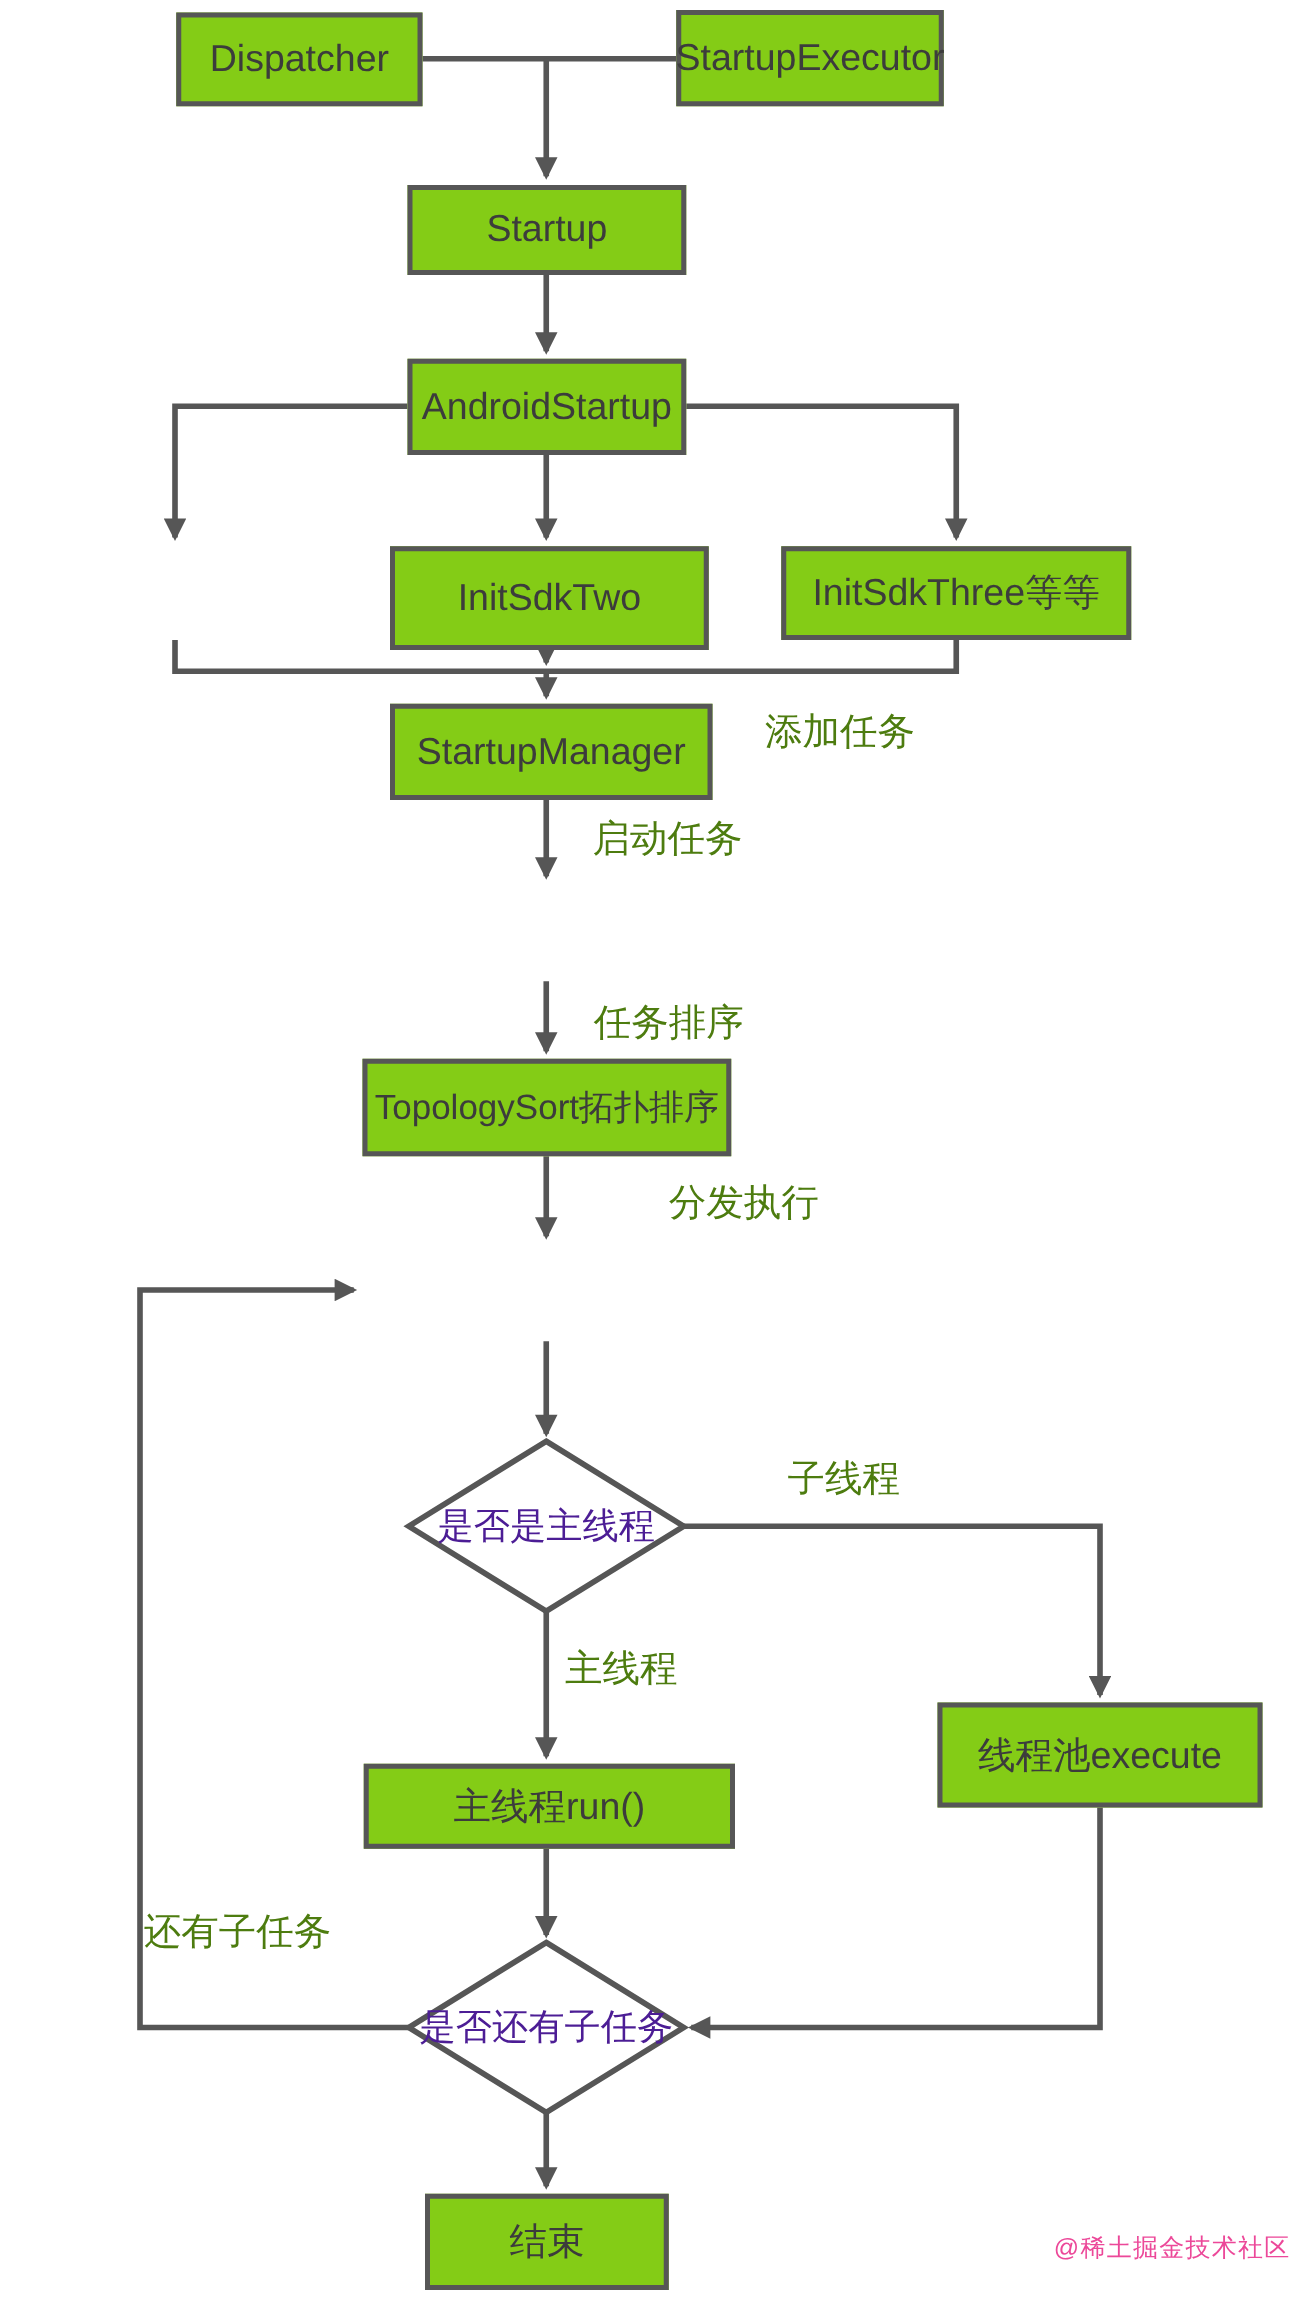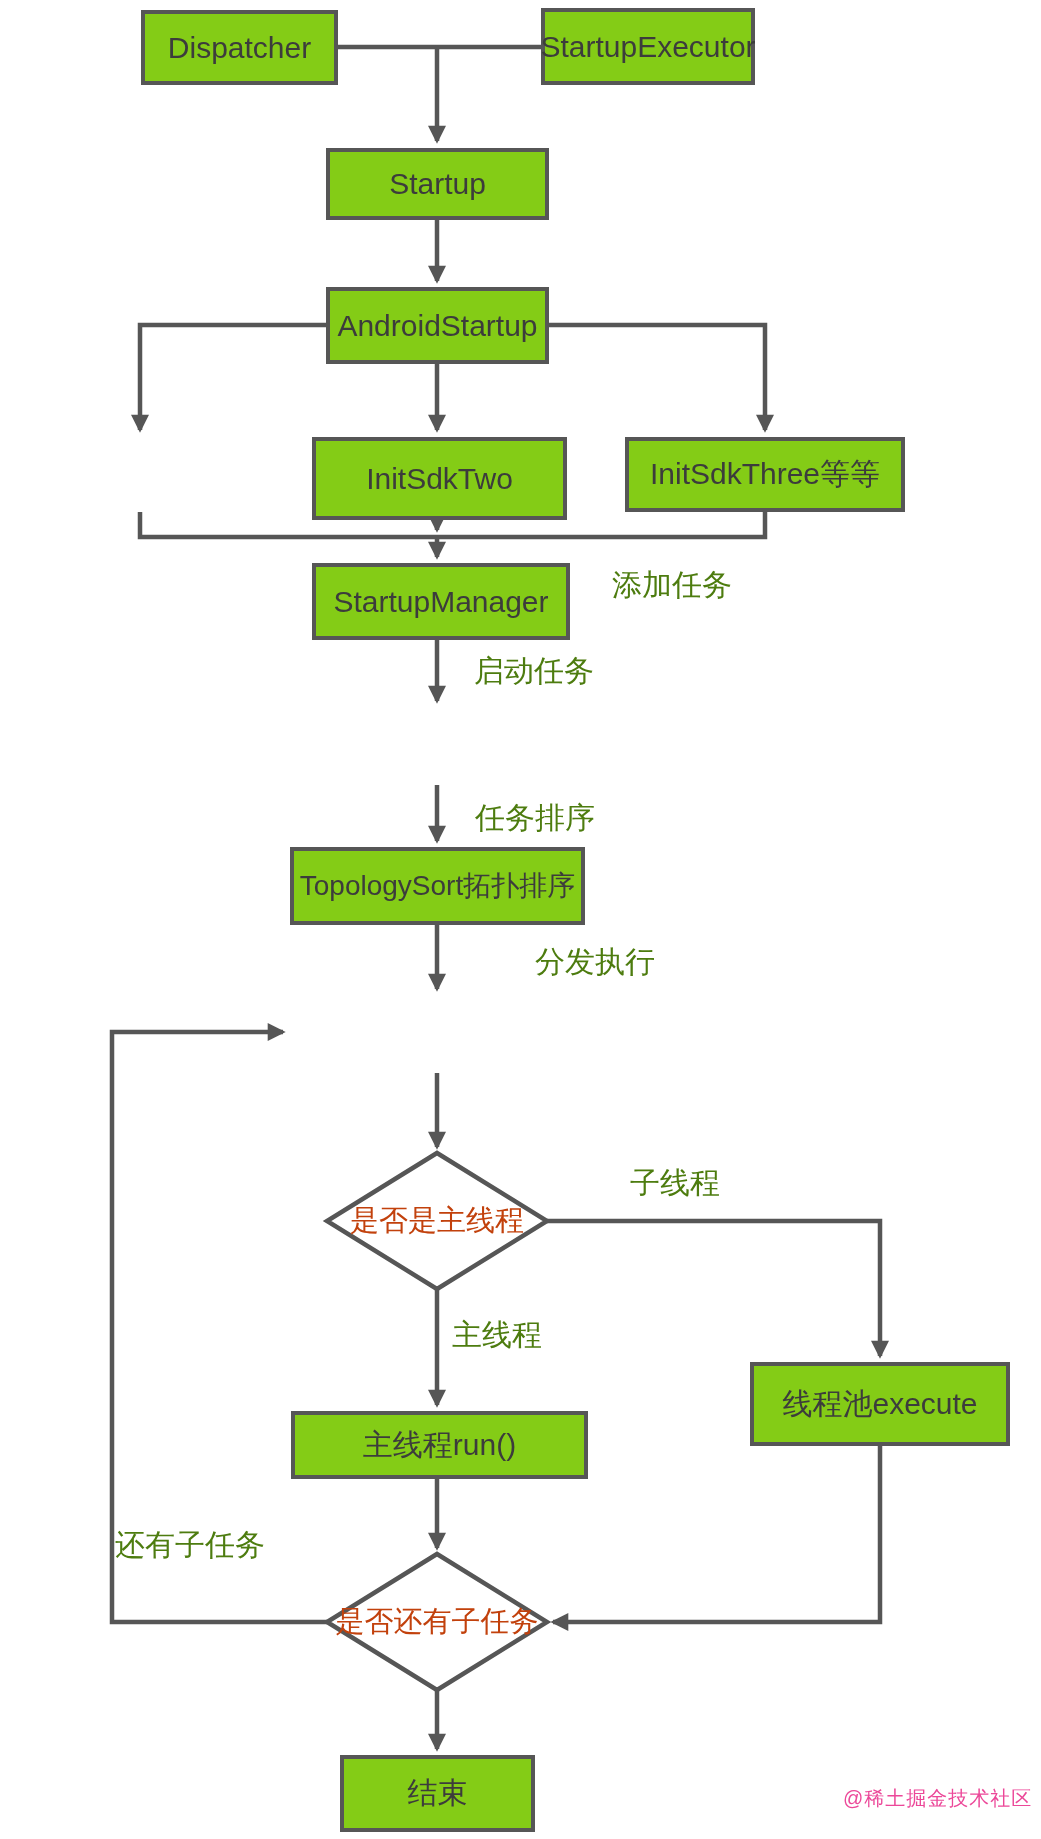--- a/index.html
+++ b/index.html
@@ -14,21 +14,21 @@
   .edge{fill:none;stroke:#565656;stroke-width:4.5;}
   .diamond{fill:#ffffff;stroke:#565656;stroke-width:4.5;}
   .node{
     position:absolute;box-sizing:border-box;
     border:4px solid #565656;background:#84cc16;
     display:flex;align-items:center;justify-content:center;
     font-size:30px;color:#3c3c3c;text-align:center;white-space:nowrap;
   }
   .dlabel{
     position:absolute;display:flex;align-items:center;justify-content:center;
-    font-size:29px;color:#c2410c;white-space:nowrap;
+    font-size:29px;color:#4c1d95;white-space:nowrap;
   }
   .elabel{
     position:absolute;font-size:30px;color:#4d7c0f;white-space:nowrap;
   }
   .watermark{
     position:absolute;font-size:20px;color:#ec4899;white-space:nowrap;letter-spacing:1px;
   }
 </style>
 </head>
 <body>

